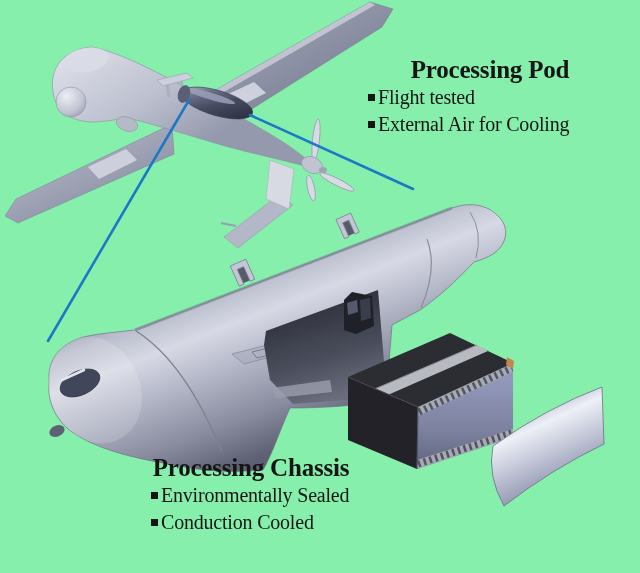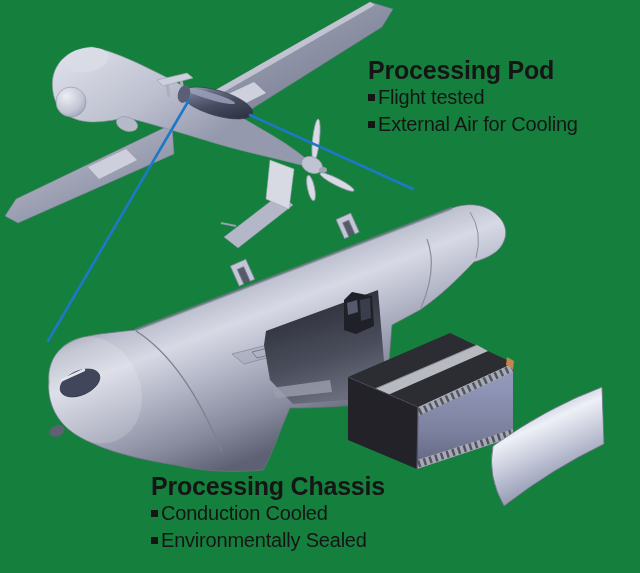--- a/index.html
+++ b/index.html
@@ -1,21 +1,22 @@
 <!DOCTYPE html>
 <html><head>
 <meta charset="utf-8">
 <style>
   html,body{margin:0;padding:0;background:#ffffff;}
   #stage{
     position:relative;
     width:640px;height:573px;
-    background:#15803d;
+    background:#86efac;
     overflow:hidden;
-    font-family:Liberation Sans, sans-serif;
+    font-family:Liberation Serif, serif;
+    text-align:right;
   }
   #stage svg{position:absolute;left:0;top:0;}
   .annotation{
     position:absolute;
     color:#151515;
   }
   .annotation .title{
     font-size:25px;
     font-weight:bold;
     line-height:28px;
@@ -31,21 +32,21 @@
     letter-spacing:-0.2px;
   }
   .sq{
     width:7px;height:7px;
     background:#151515;
     display:inline-block;
     margin:10px 3px 0 0;
     flex:0 0 auto;
   }
   #pod-annotation{left:368px;top:56px;}
-  #chassis-annotation{left:151px;top:472px;}
+  #chassis-annotation{left:151px;top:454px;}
 </style>
 </head>
 <body>
 
 <div id="stage">
 
 <svg width="640" height="573" viewBox="0 0 640 573">
   <defs>
     <linearGradient id="gradFus" x1="90" y1="40" x2="170" y2="165" gradientUnits="userSpaceOnUse">
       <stop offset="0" stop-color="#dcdee8"></stop>
@@ -236,21 +237,21 @@
     <div class="bullet-row">
       <span class="sq"></span>
       <span>External Air for Cooling</span>
     </div>
   </div>
 
   <div class="annotation" id="chassis-annotation">
     <div class="title">Processing Chassis</div>
     <div class="bullet-row">
       <span class="sq"></span>
+      <span>Environmentally Sealed</span>
+    </div>
+    <div class="bullet-row">
+      <span class="sq"></span>
       <span>Conduction Cooled</span>
     </div>
-    <div class="bullet-row">
-      <span class="sq"></span>
-      <span>Environmentally Sealed</span>
-    </div>
   </div>
 
 </div>
 
 </body></html>

